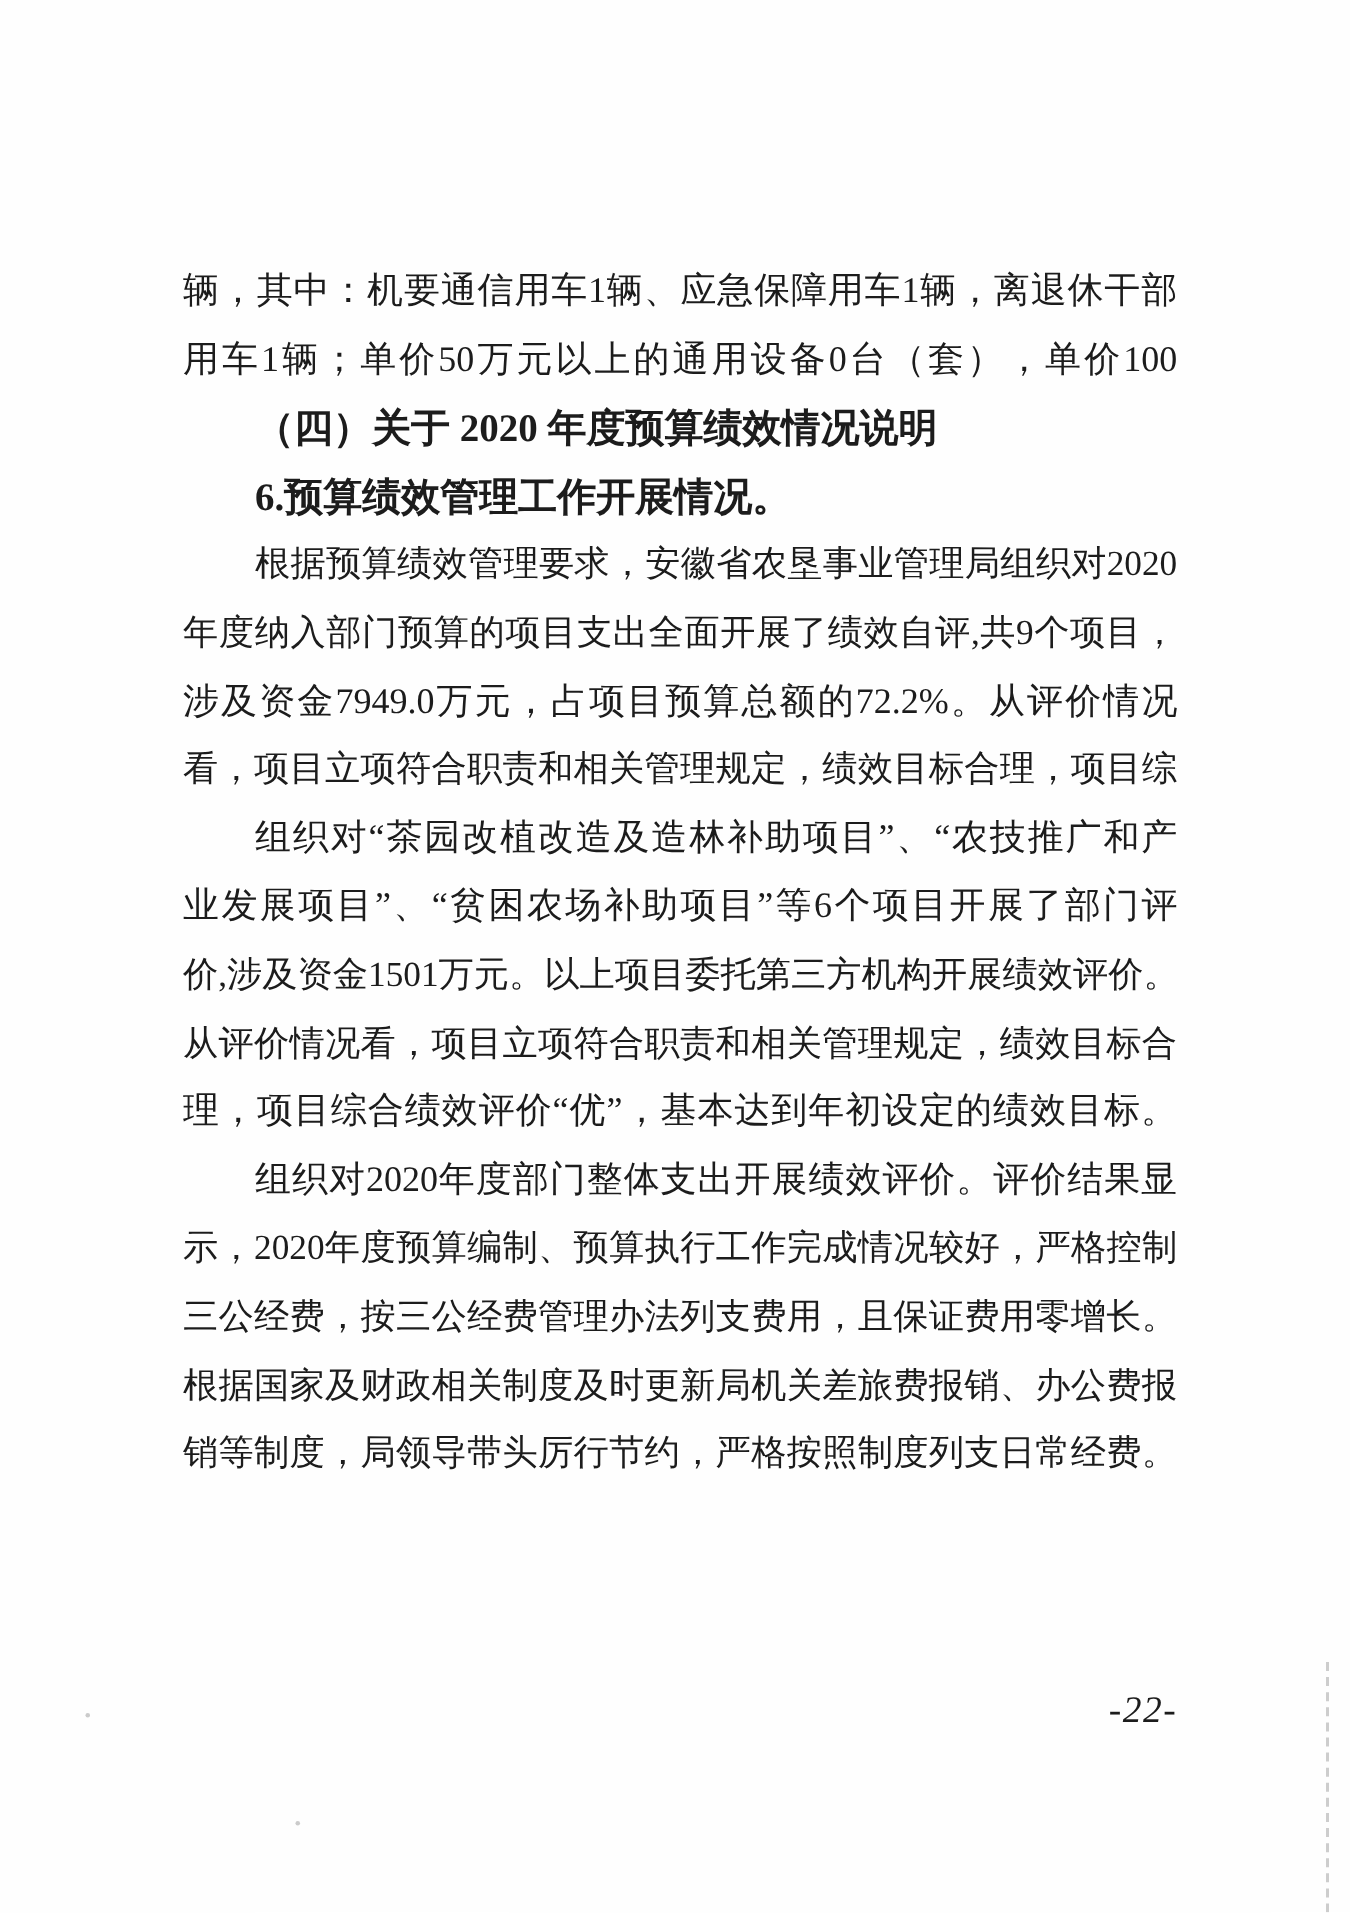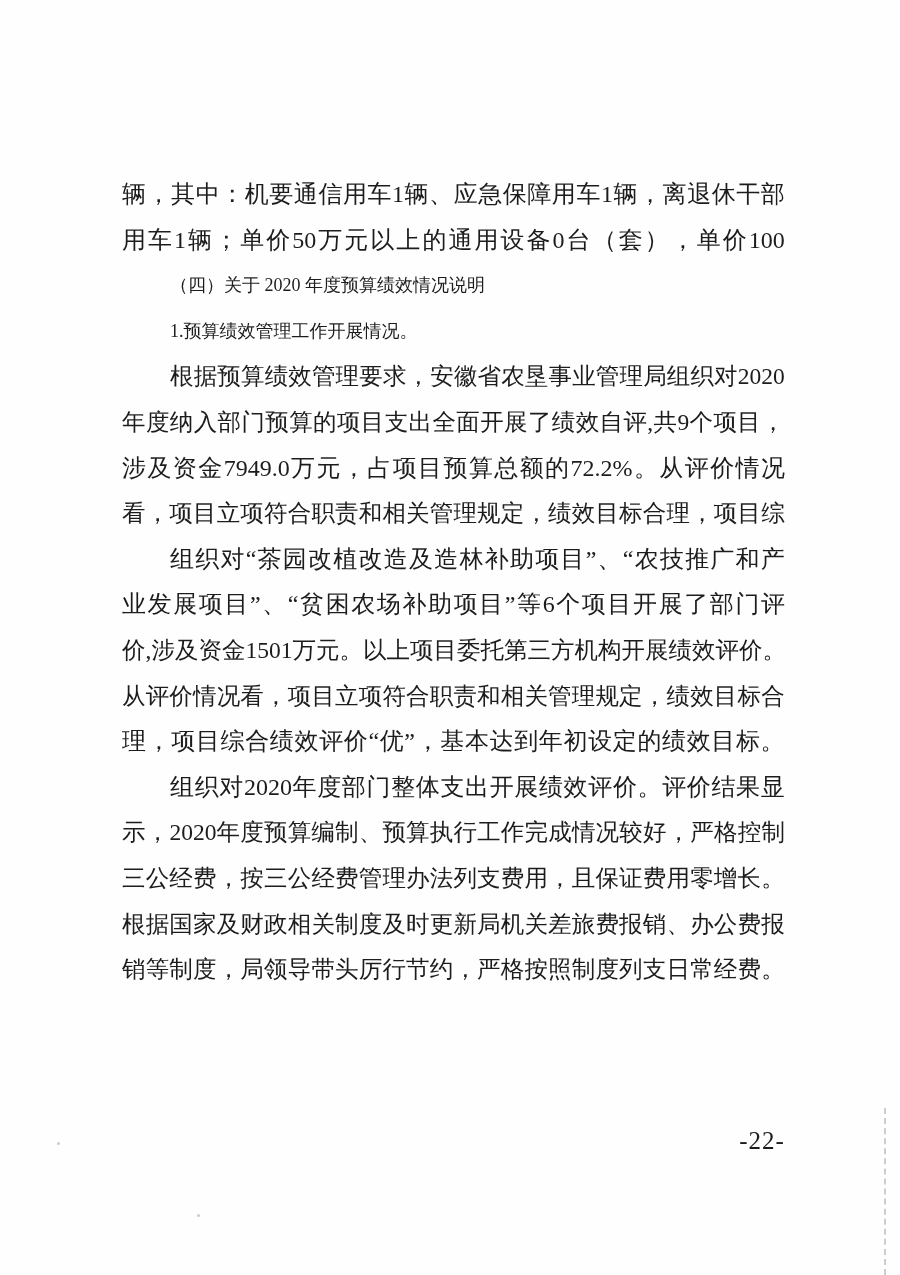--- a/index.html
+++ b/index.html
@@ -32,34 +32,35 @@
     text-align: left;
   }
   .line.fill {
     display: flex;
     justify-content: space-between;
     align-items: center;
   }
   .line.fill span { display: inline-block; }
   .line.indent { padding-left: 48px; }
   .line.bold {
-    font-weight: normal;
-    font-size: 18px;
+    font-weight: bold;
+    font-size: 26px;
   }
   .page-number {
     position: absolute;
     top: 1124px;
     left: 730px;
     width: 64px;
     height: 34px;
     line-height: 34px;
     text-align: center;
     font-size: 25px;
     letter-spacing: 1px;
     color: var(--ink, #222);
+    font-style: italic;
   }
   .dashed-artifact {
     position: absolute;
     left: 884px;
     top: 1108px;
     height: 167px;
     width: 0;
     border-left: 2px dashed var(--artifact, #bdbdbd);
     opacity: 0.75;
   }
@@ -131,21 +132,21 @@
         <span>台</span>
         <span>（</span>
         <span>套</span>
         <span>）</span>
         <span>，</span>
         <span>单</span>
         <span>价</span>
         <span>100</span>
       </div>
       <div class="line indent bold">（四）关于 2020 年度预算绩效情况说明</div>
-      <div class="line indent bold">1.预算绩效管理工作开展情况。</div>
+      <div class="line indent bold">6.预算绩效管理工作开展情况。</div>
       <div class="line fill indent" style="font-size: 23.5px;">
         <span>根</span>
         <span>据</span>
         <span>预</span>
         <span>算</span>
         <span>绩</span>
         <span>效</span>
         <span>管</span>
         <span>理</span>
         <span>要</span>

